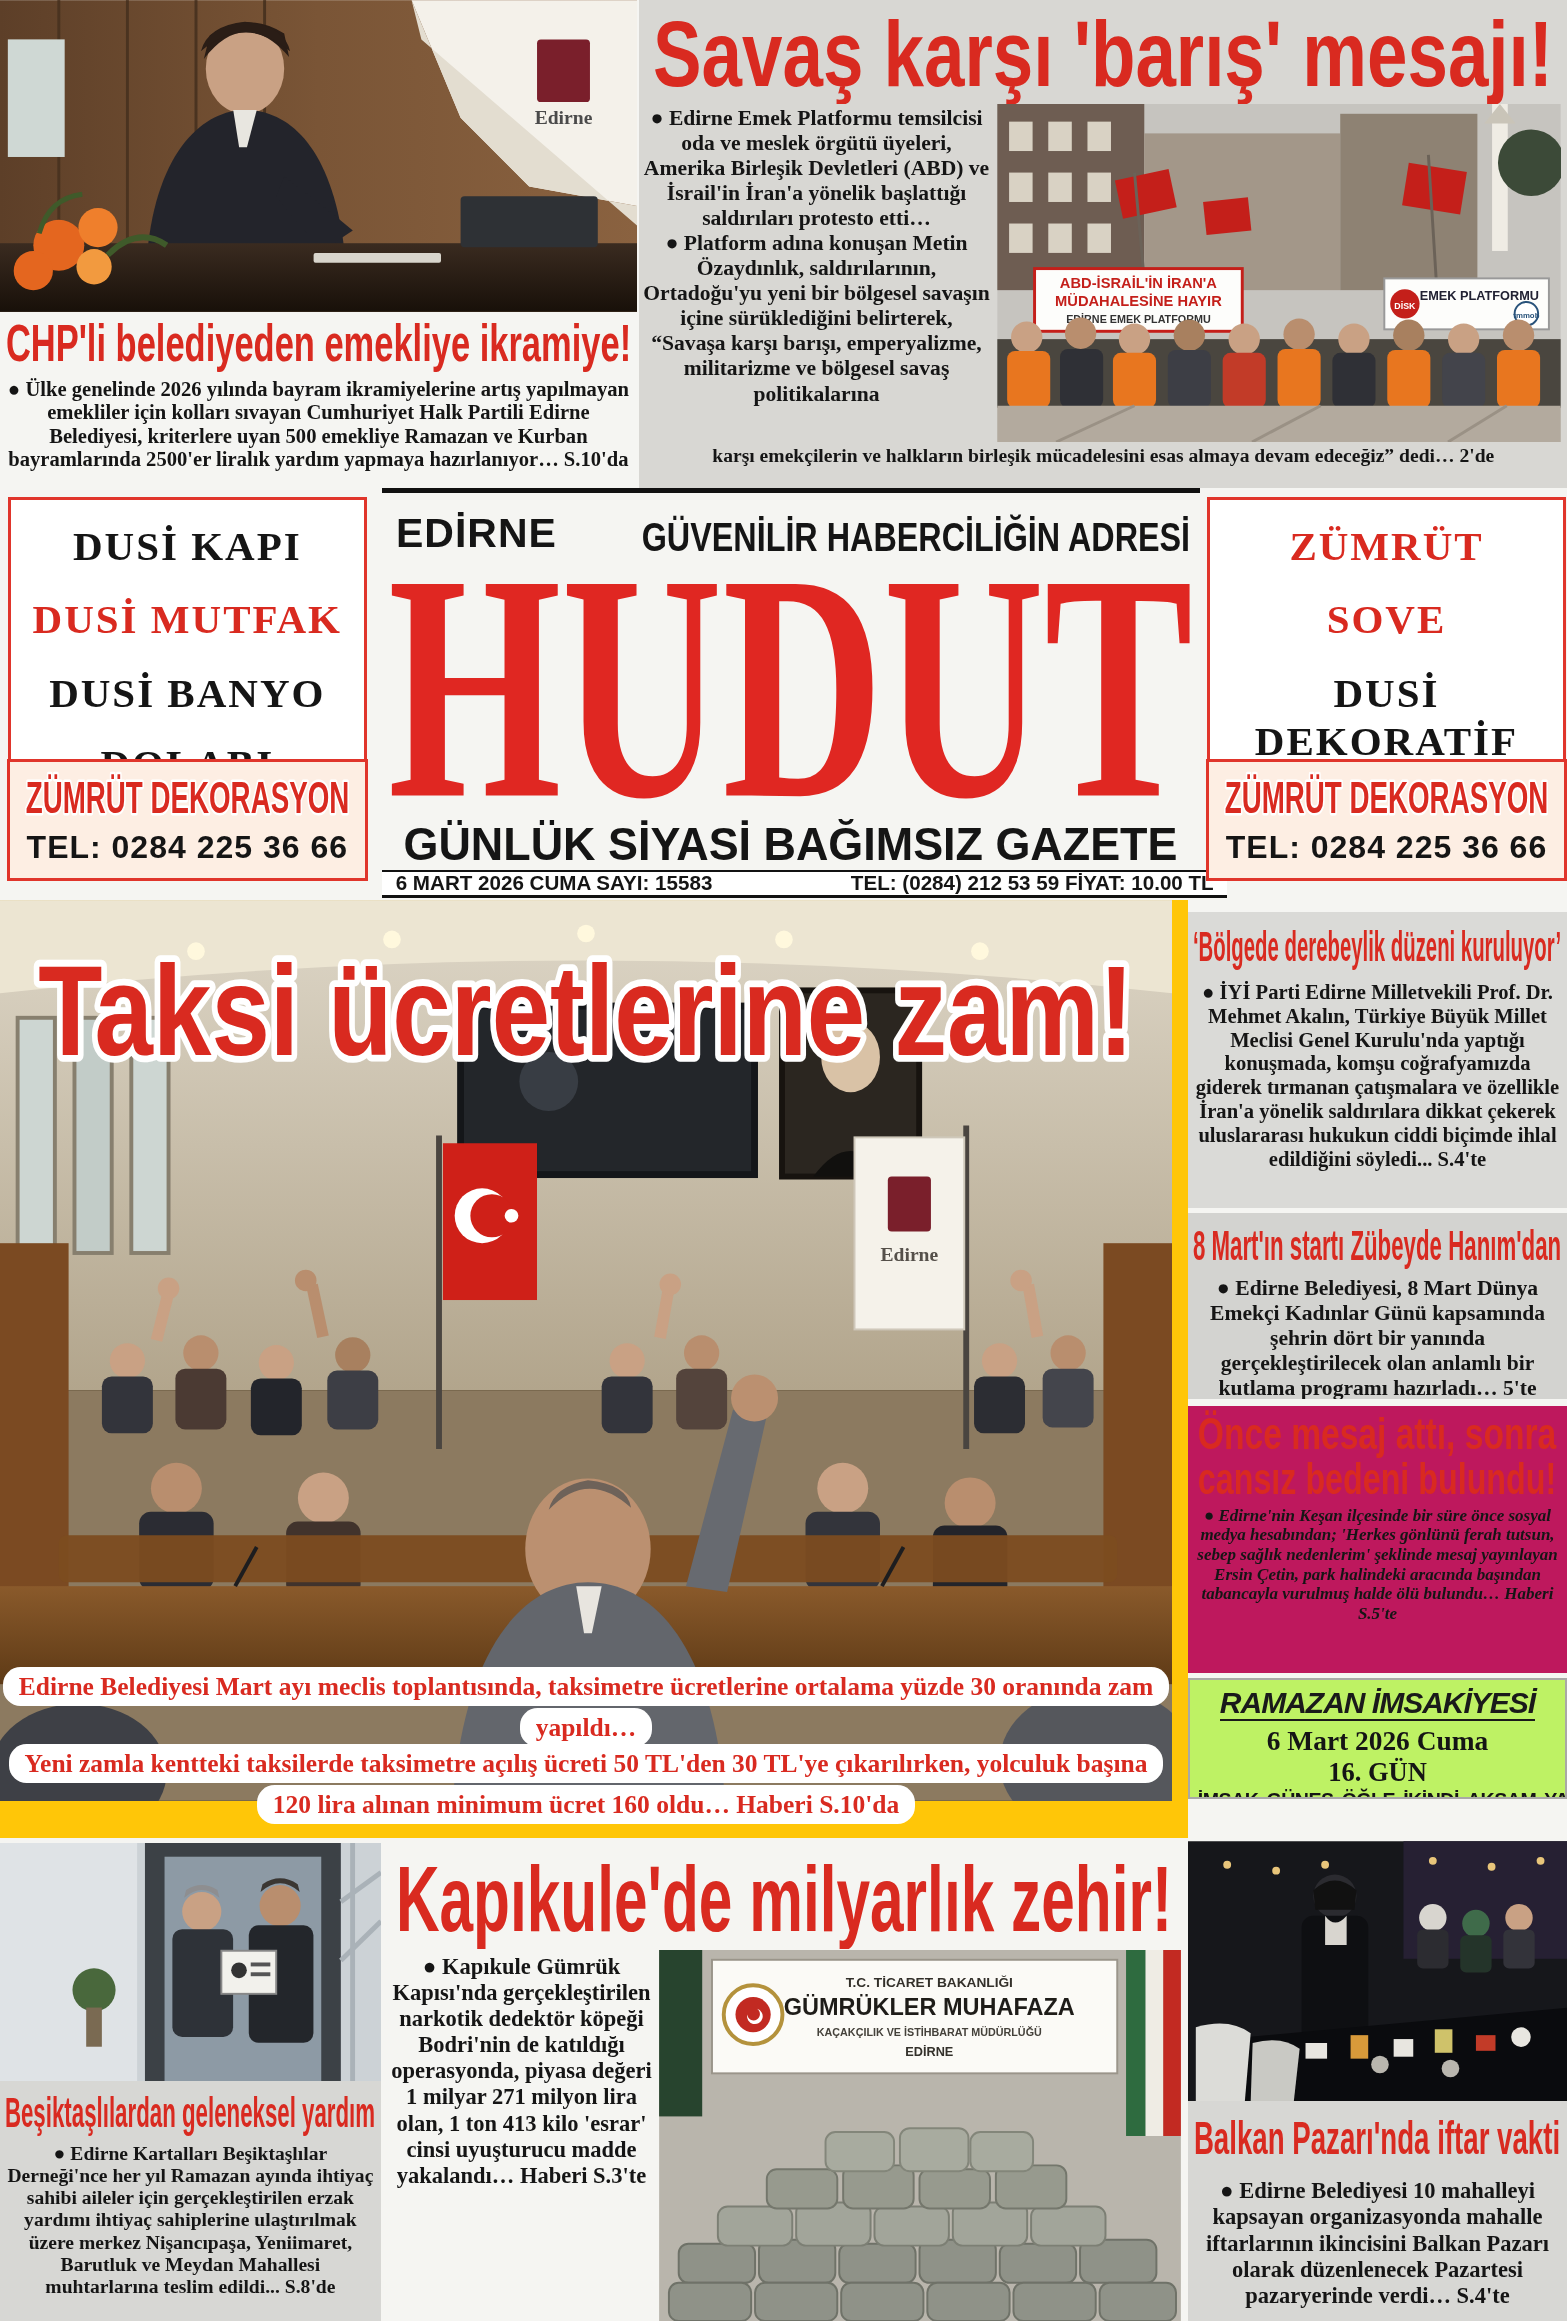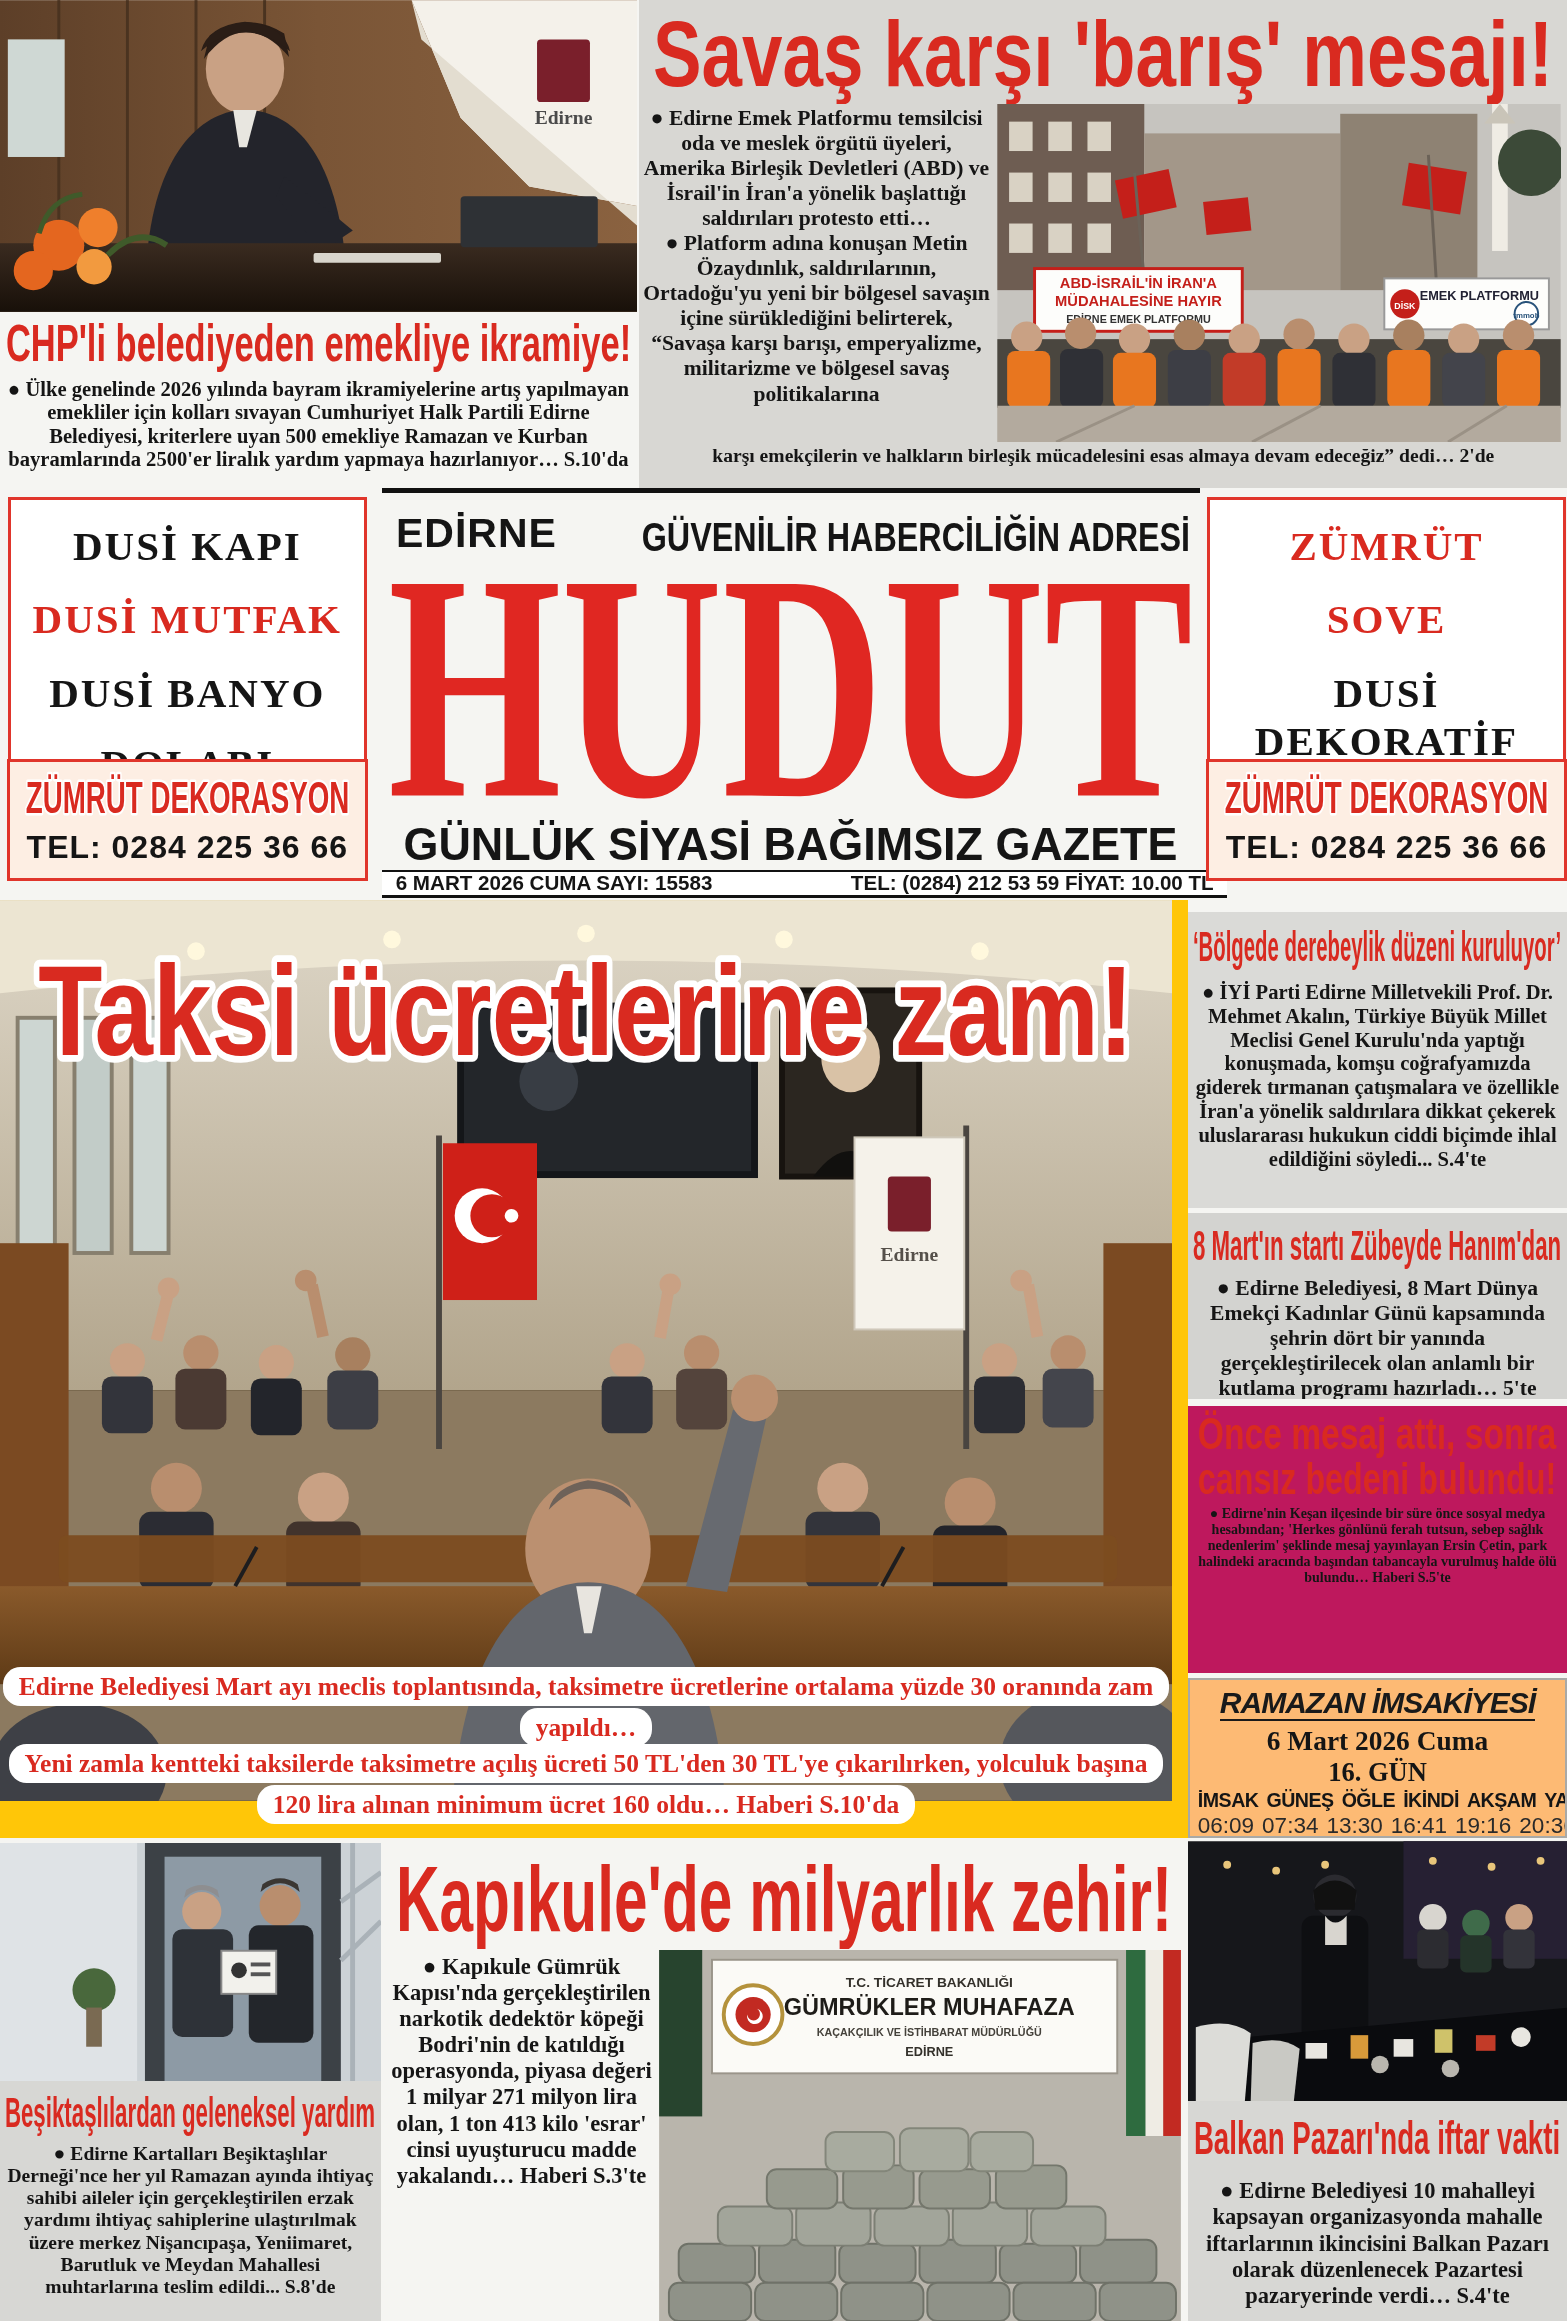--- a/index.html
+++ b/index.html
@@ -355,24 +355,24 @@
       <text x="193" y="44" text-anchor="middle" textLength="376" lengthAdjust="spacingAndGlyphs" class="svghead" font-size="44">8 Mart'ın startı Zübeyde Hanım'dan</text>
     </svg>
     <div class="bodytxt" style="margin:3.9px 3.9px 0;font-size:21.6px;line-height:1.16;height:123px;">● Edirne Belediyesi, 8 Mart Dünya Emekçi Kadınlar Günü kapsamında şehrin dört bir yanında gerçekleştirilecek olan anlamlı bir kutlama programı hazırladı… 5'te</div>
   </div>
 
   <div class="rc-block" style="top:1406px;height:267px;background:#be185d;">
     <svg width="379" height="94" style="margin-top:2px;" viewBox="0 0 387 96">
       <text x="193" y="42" text-anchor="middle" textLength="366" lengthAdjust="spacingAndGlyphs" class="svghead" font-size="46">Önce mesaj attı, sonra</text>
       <text x="193" y="88" text-anchor="middle" textLength="366" lengthAdjust="spacingAndGlyphs" class="svghead" font-size="46">cansız bedeni bulundu!</text>
     </svg>
-    <div class="bodytxt" style="margin:3.9px 3.9px 0;font-size:14px;line-height:1.15;height:165px;">● Edirne'nin Keşan ilçesinde bir süre önce sosyal medya hesabından; 'Herkes gönlünü ferah tutsun, sebep sağlık nedenlerim' şeklinde mesaj yayınlayan Ersin Çetin, park halindeki aracında başından tabancayla vurulmuş halde ölü bulundu… Haberi S.5'te</div>
-  </div>
-
-  <div class="rc-block" style="top:1678px;height:160px;background:#fdba74;border:2.9px solid #a9a9a6;box-sizing:border-box;">
+    <div class="bodytxt" style="margin:3.9px 3.9px 0;font-size:17px;line-height:1.15;height:165px;font-style:italic;">● Edirne'nin Keşan ilçesinde bir süre önce sosyal medya hesabından; 'Herkes gönlünü ferah tutsun, sebep sağlık nedenlerim' şeklinde mesaj yayınlayan Ersin Çetin, park halindeki aracında başından tabancayla vurulmuş halde ölü bulundu… Haberi S.5'te</div>
+  </div>
+
+  <div class="rc-block" style="top:1678px;height:121px;background:#bef264;border:2.9px solid #a9a9a6;box-sizing:border-box;">
     <div class="ctr" style="margin-top:5.9px;">
       <span style="font-style:italic;font-weight:bold;font-size:30px;color:#1a1a1a;border-bottom:2.9px solid #1a1a1a;letter-spacing:-1px;">RAMAZAN İMSAKİYESİ</span>
     </div>
     <div class="serifb ctr" style="font-size:27.4px;margin-top:5.9px;">6 Mart 2026 Cuma</div>
     <div class="serifb ctr" style="font-size:26.5px;margin-top:0;">16. GÜN</div>
     <div class="imsrow sansb" style="font-size:19.6px;margin-top:1px;letter-spacing:-0.5px;">
       <span>İMSAK</span>
       <span>GÜNEŞ</span>
       <span>ÖĞLE</span>
       <span>İKİNDİ</span>

